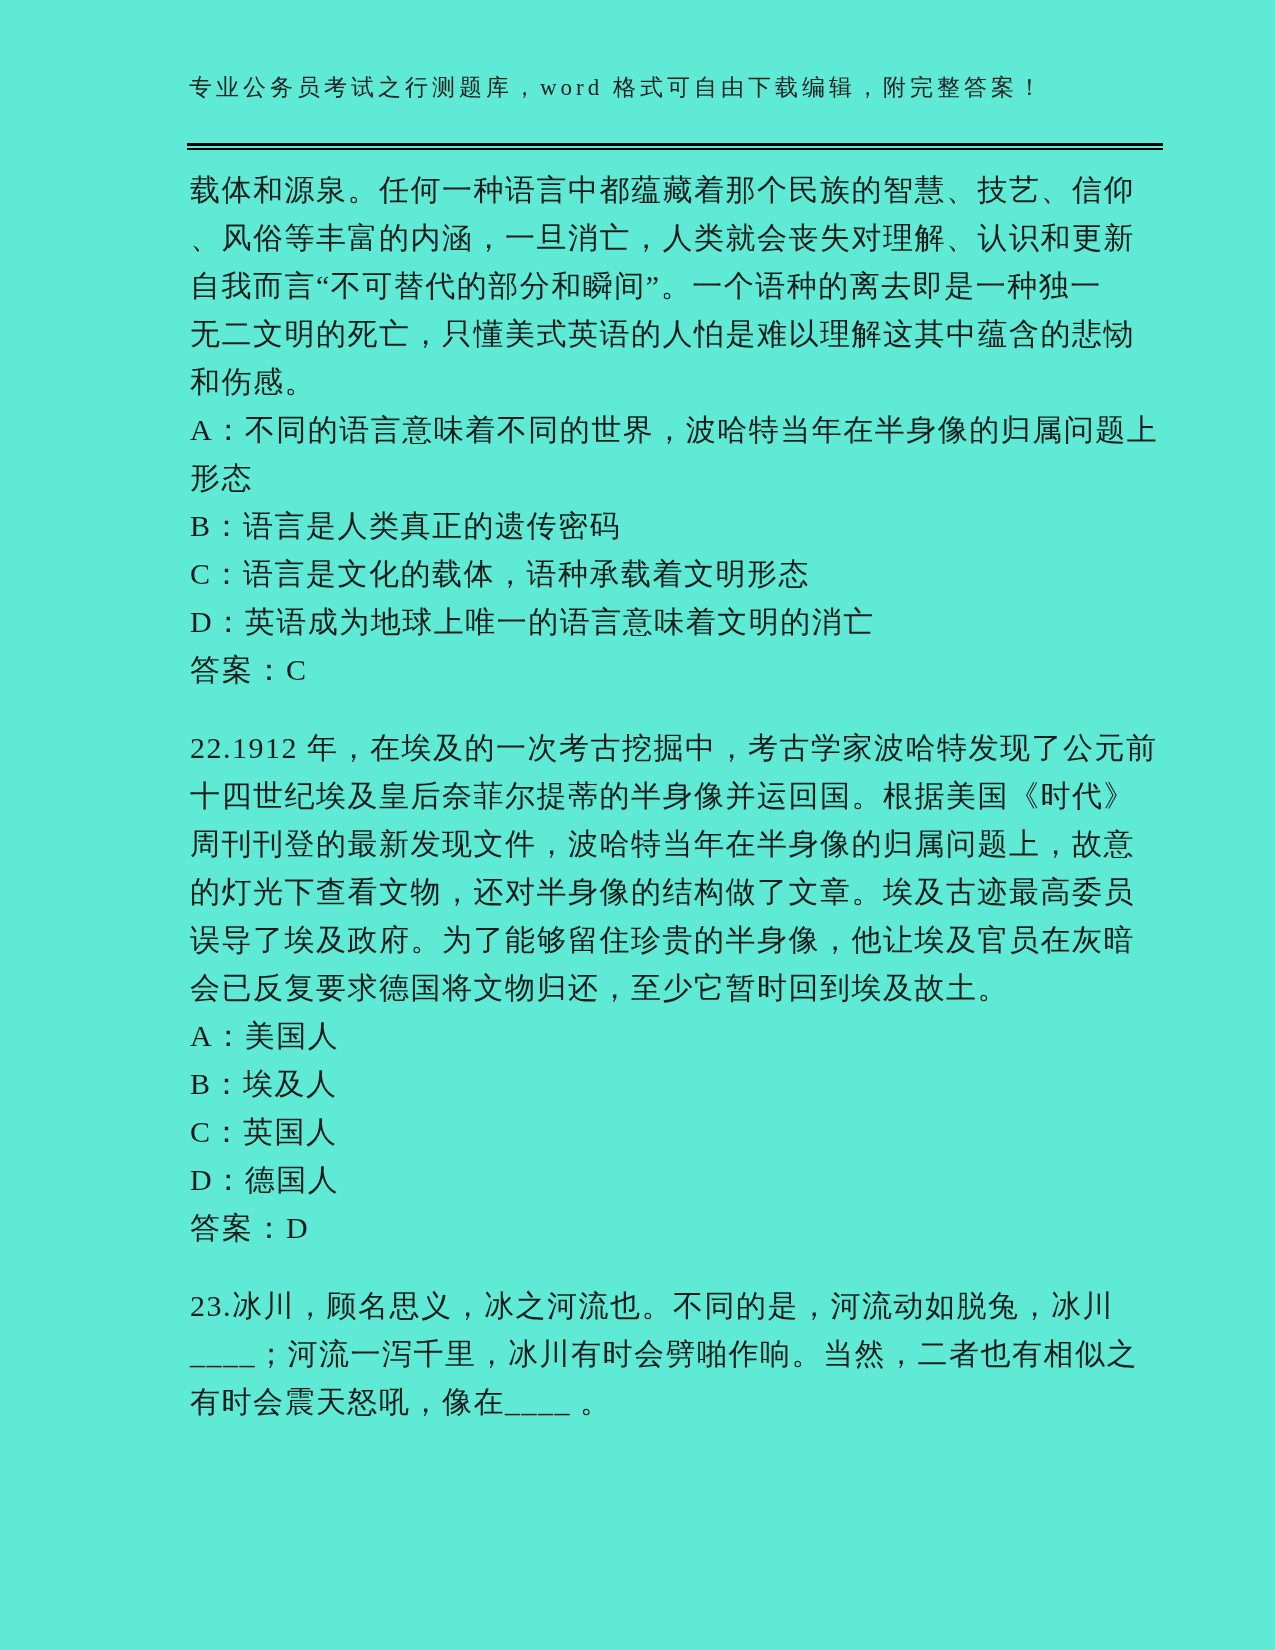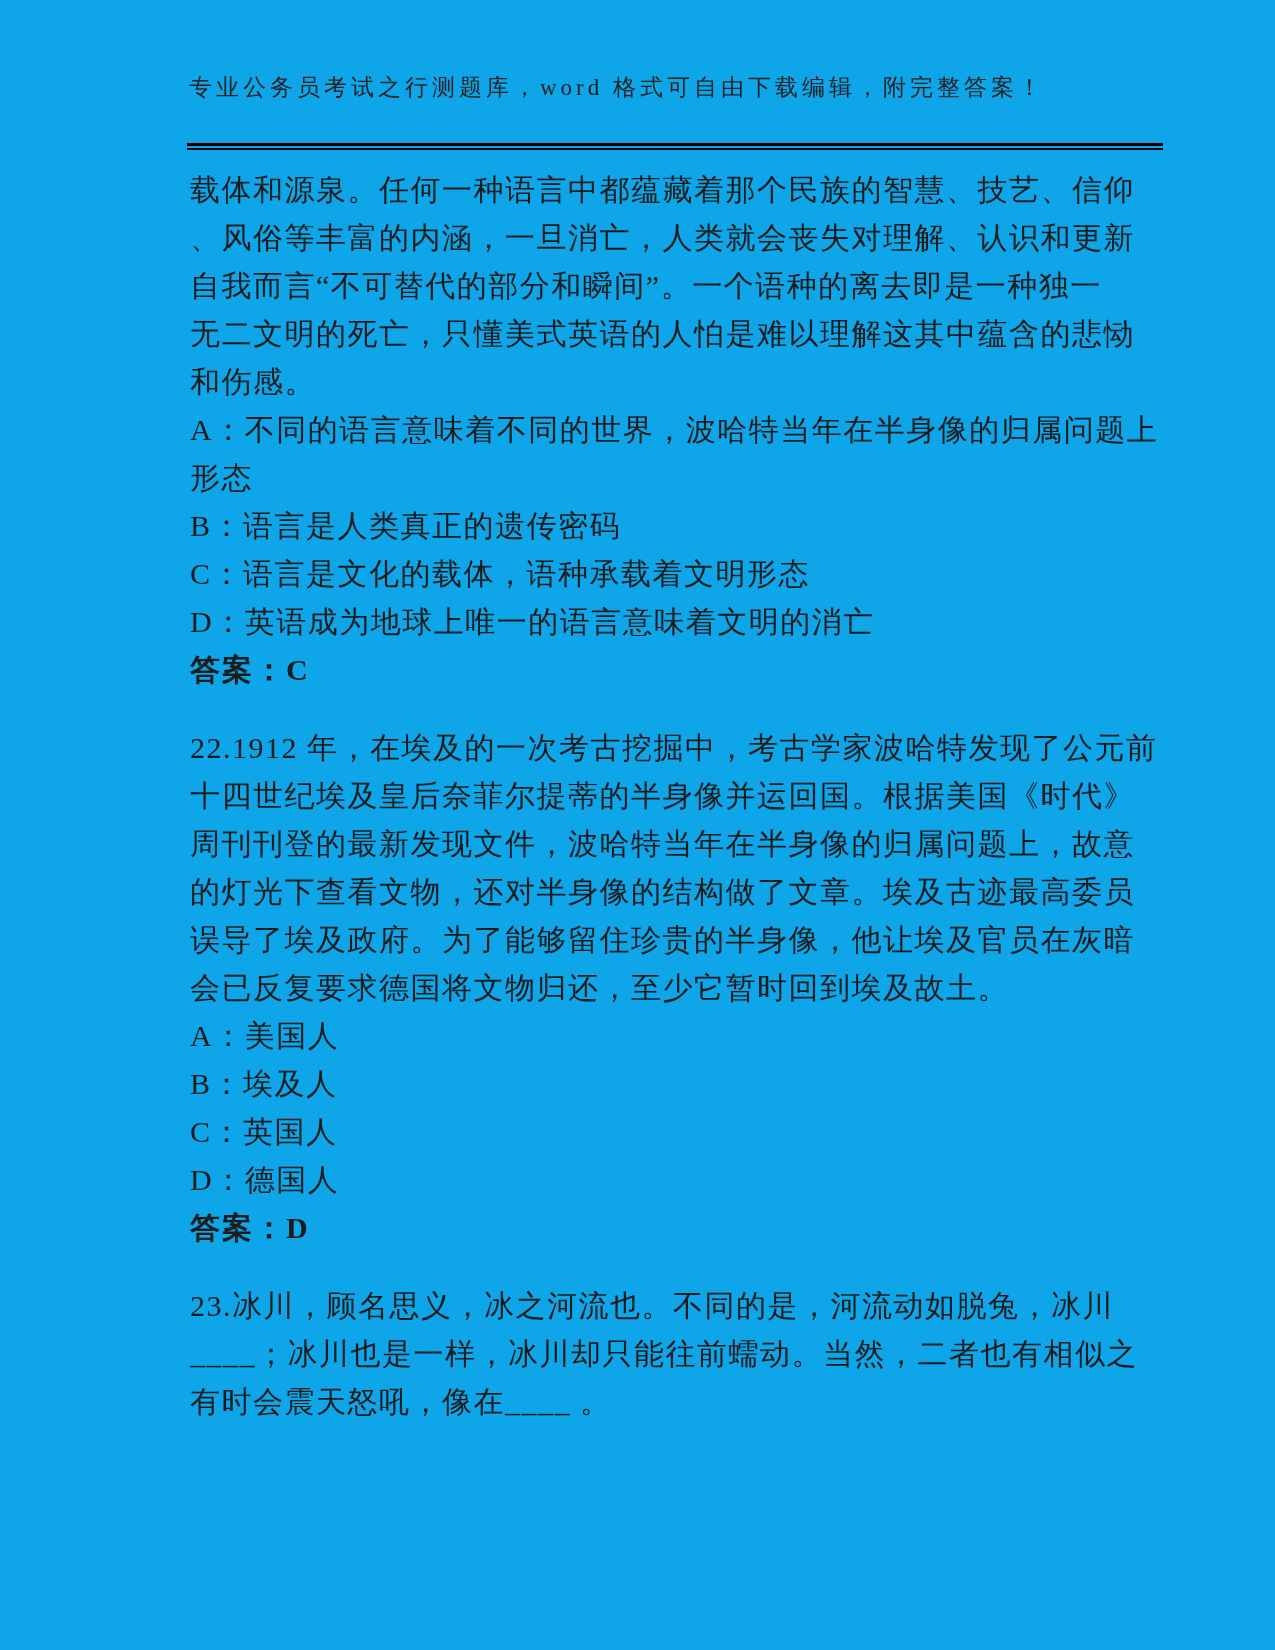--- a/index.html
+++ b/index.html
@@ -4,21 +4,21 @@
 <style>
   html, body {
     margin: 0;
     padding: 0;
     background: #fbfbfb;
   }
   .page {
     position: relative;
     width: 1275px;
     height: 1650px;
-    background: #0ea5e9;
+    background: #5eead4;
     overflow: hidden;
     font-family: "Liberation Serif", "DejaVu Serif", serif;
     color: #1c1c1c;
   }
   .doc-header {
     position: absolute;
     left: 189px;
     top: 72px;
     width: 980px;
     font-size: 23px;
@@ -49,21 +49,21 @@
   }
   .line {
     height: 48px;
     line-height: 48px;
     font-size: 30px;
     letter-spacing: 1.5px;
     white-space: nowrap;
     font-weight: 400;
   }
   .answer {
-    font-weight: 700;
+    font-weight: 400;
     letter-spacing: 2px;
   }
   .block-gap {
     height: 30px;
   }
 </style>
 </head>
 <body>
 
 <div class="page">
@@ -99,17 +99,17 @@
     <div class="line">会已反复要求德国将文物归还，至少它暂时回到埃及故土。</div>
     <div class="line">A：美国人</div>
     <div class="line">B：埃及人</div>
     <div class="line">C：英国人</div>
     <div class="line">D：德国人</div>
     <div class="line answer">答案：D</div>
 
     <div class="block-gap"></div>
 
     <div class="line">23.冰川，顾名思义，冰之河流也。不同的是，河流动如脱兔，冰川</div>
-    <div class="line">____；冰川也是一样，冰川却只能往前蠕动。当然，二者也有相似之</div>
+    <div class="line">____；河流一泻千里，冰川有时会劈啪作响。当然，二者也有相似之</div>
     <div class="line">有时会震天怒吼，像在____ 。</div>
 
   </div>
 </div>
 
 </body></html>

